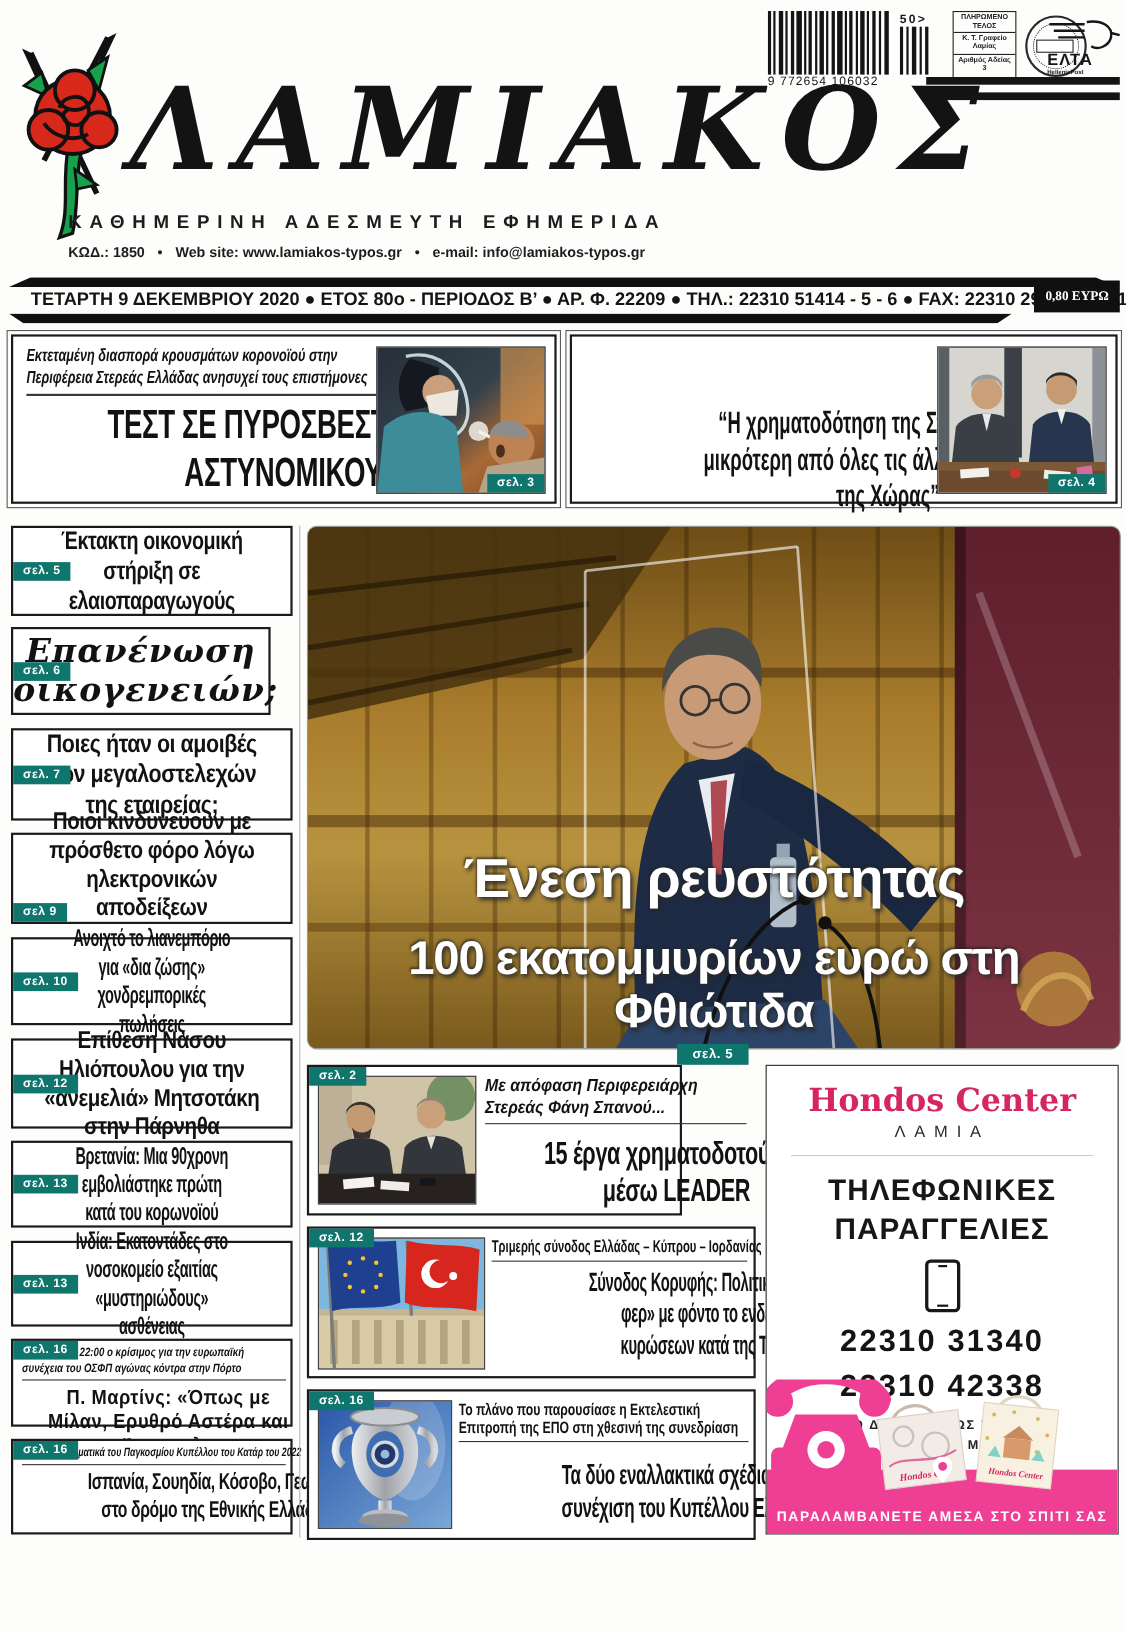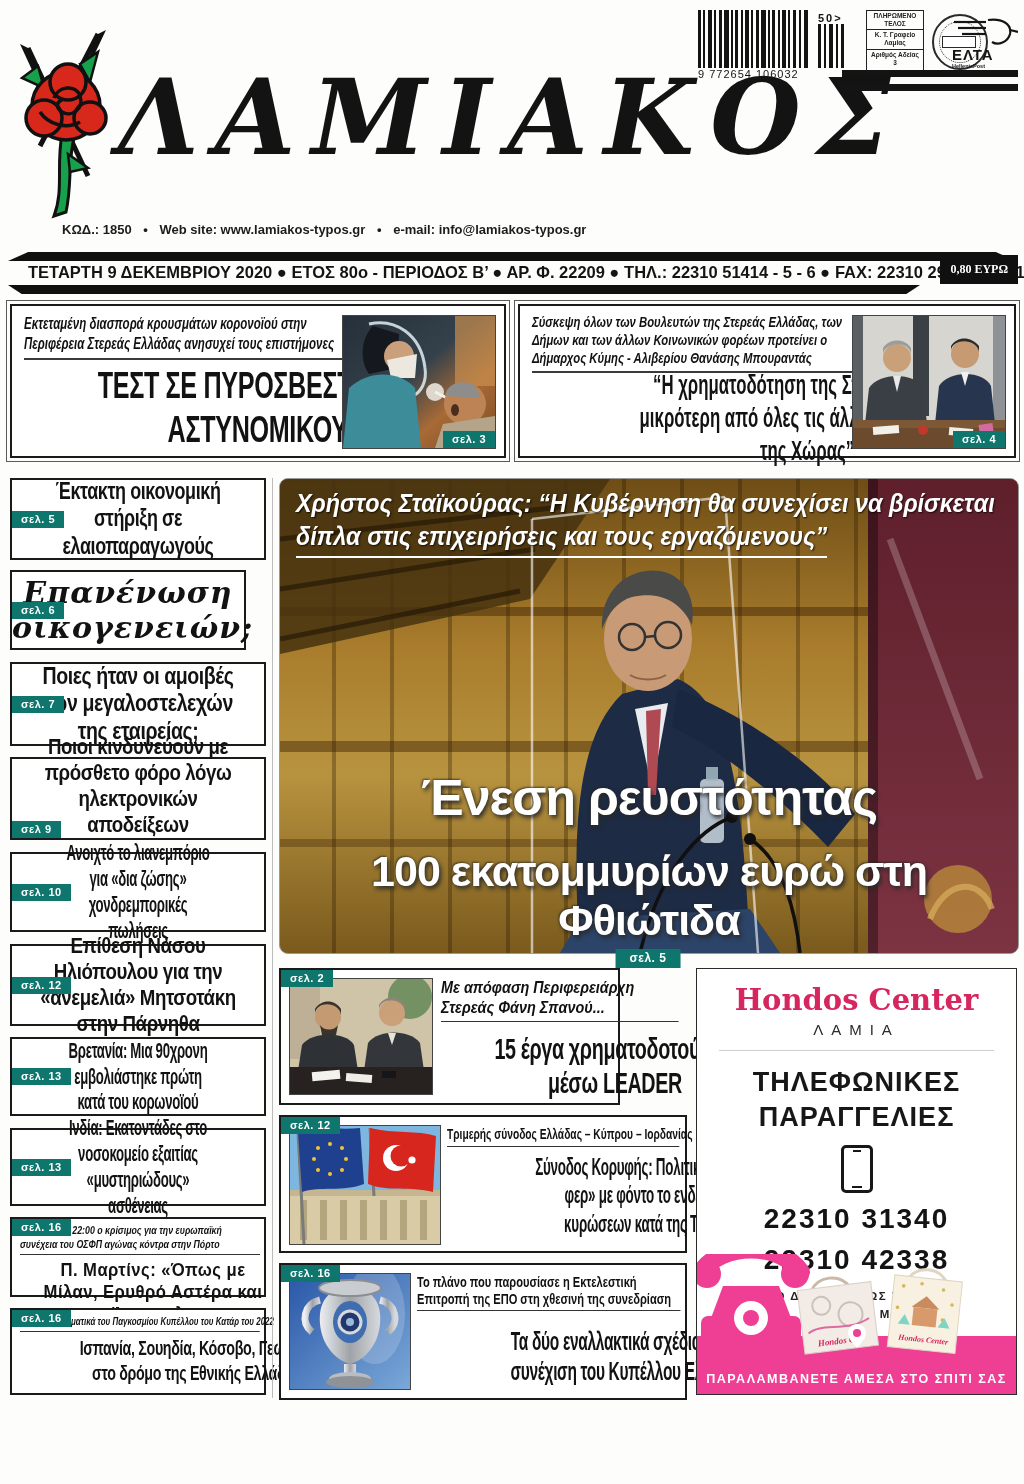--- a/index.html
+++ b/index.html
@@ -49,20 +49,21 @@
         <circle cx="80" cy="92" r="16" fill="#d8281c"></circle>
         <circle cx="58" cy="56" r="18" fill="#d8281c"></circle>
         <path d="M44,72 C48,60 66,58 70,70 C74,82 62,92 52,86 C46,82 46,76 52,74" fill="none"></path>
         <path d="M30,86 C38,98 56,104 70,96" fill="none"></path>
       </g>
     </svg>
   </div>
 
   <div class="abs serifit" style="left:118px;top:66px;width:900px;font-size:104px;line-height:1;letter-spacing:16px;white-space:nowrap;color:#131313;">ΛΑΜΙΑΚΟΣ</div>
 
+  <div class="abs" style="left:62px;top:192px;font-size:17px;font-weight:bold;letter-spacing:7px;color:#1c1c1c;">ΚΑΘΗΜΕΡΙΝΗ ΑΔΕΣΜΕΥΤΗ ΕΦΗΜΕΡΙΔΑ</div>
 
   <div class="abs" style="left:62px;top:222px;font-size:13px;font-weight:bold;color:#1c1c1c;">
     <span>ΚΩΔ.: 1850</span>
     <span style="padding:0 8px;">•</span>
     <span>Web site: www.lamiakos-typos.gr</span>
     <span style="padding:0 8px;">•</span>
     <span>e-mail: info@lamiakos-typos.gr</span>
   </div>
 
   <div class="abs" style="left:698px;top:10px;width:112px;height:72px;">
@@ -181,23 +182,20 @@
       <circle cx="122" cy="88" r="21" fill="#bd8354"></circle>
       <path d="M102,80 C104,68 118,62 132,70 L138,82 Z" fill="#8d8d8b"></path>
       <ellipse cx="112" cy="94" rx="4" ry="6" fill="#4a2d1c"></ellipse>
       <path d="M100,108 L152,100 L152,132 L92,132 Z" fill="#b3a48a"></path>
     </svg>
     <span class="tag" style="right:0;bottom:0;">σελ. 3</span>
   </div>
 </section>
 
 <section class="box dframe" style="left:518px;top:304px;width:498px;height:154px;">
-  <div class="abs" style="left:12px;top:7px;width:335px;">
-    <div class="kick rule cond cond-l" style="--sx:.78;width:428px;font-size:14.5px;">Σύσκεψη όλων των Βουλευτών της Στερεάς Ελλάδας, των Δήμων και των άλλων Κοινωνικών φορέων προτείνει ο Δήμαρχος Κύμης - Αλιβερίου Θανάσης Μπουραντάς</div>
-  </div>
   <div class="abs" style="left:4px;top:62px;width:340px;">
     <div class="hl cond" style="--sx:.6;width:566px;font-size:28px;letter-spacing:0;">“Η χρηματοδότηση της Στερεάς είναι η μικρότερη από όλες τις άλλες Περιφέρειες της Χώρας”</div>
   </div>
   <div class="photo phframe" style="right:8px;top:9px;width:152px;height:132px;">
     <svg width="152" height="132" viewBox="0 0 152 132" preserveAspectRatio="none">
       <rect width="152" height="132" fill="#d7d5cf"></rect>
       <rect x="60" y="0" width="16" height="100" fill="#3a4045"></rect>
       <rect x="0" y="0" width="10" height="110" fill="#5a5f63"></rect>
       <rect x="140" y="0" width="12" height="110" fill="#8e9296"></rect>
       <circle cx="44" cy="42" r="14" fill="#c9a078"></circle>
@@ -347,26 +345,20 @@
       </g>
 
       <g stroke="#101010" stroke-width="3.5" fill="none">
         <path d="M360,474 C380,390 420,350 452,338"></path>
         <path d="M520,474 C512,404 492,374 470,360"></path>
       </g>
       <circle cx="452" cy="338" r="6" fill="#101010"></circle>
       <circle cx="470" cy="360" r="6" fill="#101010"></circle>
     </svg>
 
-    <div class="abs" style="left:16px;top:8px;width:720px;">
-      <div class="kick cond cond-l" style="--sx:.9;width:790px;font-size:26px;color:#fff;text-shadow:1px 1px 2px rgba(0,0,0,.8);">Χρήστος Σταϊκούρας: “Η Κυβέρνηση θα συνεχίσει να βρίσκεται</div>
-      <div class="kick cond cond-l" style="--sx:.9;width:790px;font-size:26px;color:#fff;text-shadow:1px 1px 2px rgba(0,0,0,.8);">
-        <span style="display:inline-block;border-bottom:2.5px solid #fff;padding-bottom:4px;">δίπλα στις επιχειρήσεις και τους εργαζόμενους”</span>
-      </div>
-    </div>
 
     <div class="abs" style="left:0;top:290px;width:100%;text-align:center;font-weight:bold;font-size:50px;letter-spacing:-1px;color:#fff;text-shadow:2px 3px 4px rgba(40,40,40,.9),-1px -1px 2px rgba(40,40,40,.7);">Ένεση ρευστότητας</div>
     <div class="abs" style="left:0;top:368px;width:100%;text-align:center;font-weight:bold;font-size:43px;letter-spacing:-1px;color:#fff;text-shadow:2px 3px 4px rgba(40,40,40,.9),-1px -1px 2px rgba(40,40,40,.7);">100 εκατομμυρίων ευρώ στη Φθιώτιδα</div>
   </div>
   <span class="tag" style="left:50%;transform:translateX(-50%);bottom:-12px;right:auto;font-size:12px;padding:2px 14px;">σελ. 5</span>
 </section>
 
 <section class="box" style="left:279px;top:968px;width:341px;height:137px;">
   <div class="photo phframe" style="left:8px;top:8px;width:142px;height:115px;">
     <svg width="142" height="115" viewBox="0 0 142 115" preserveAspectRatio="none">

